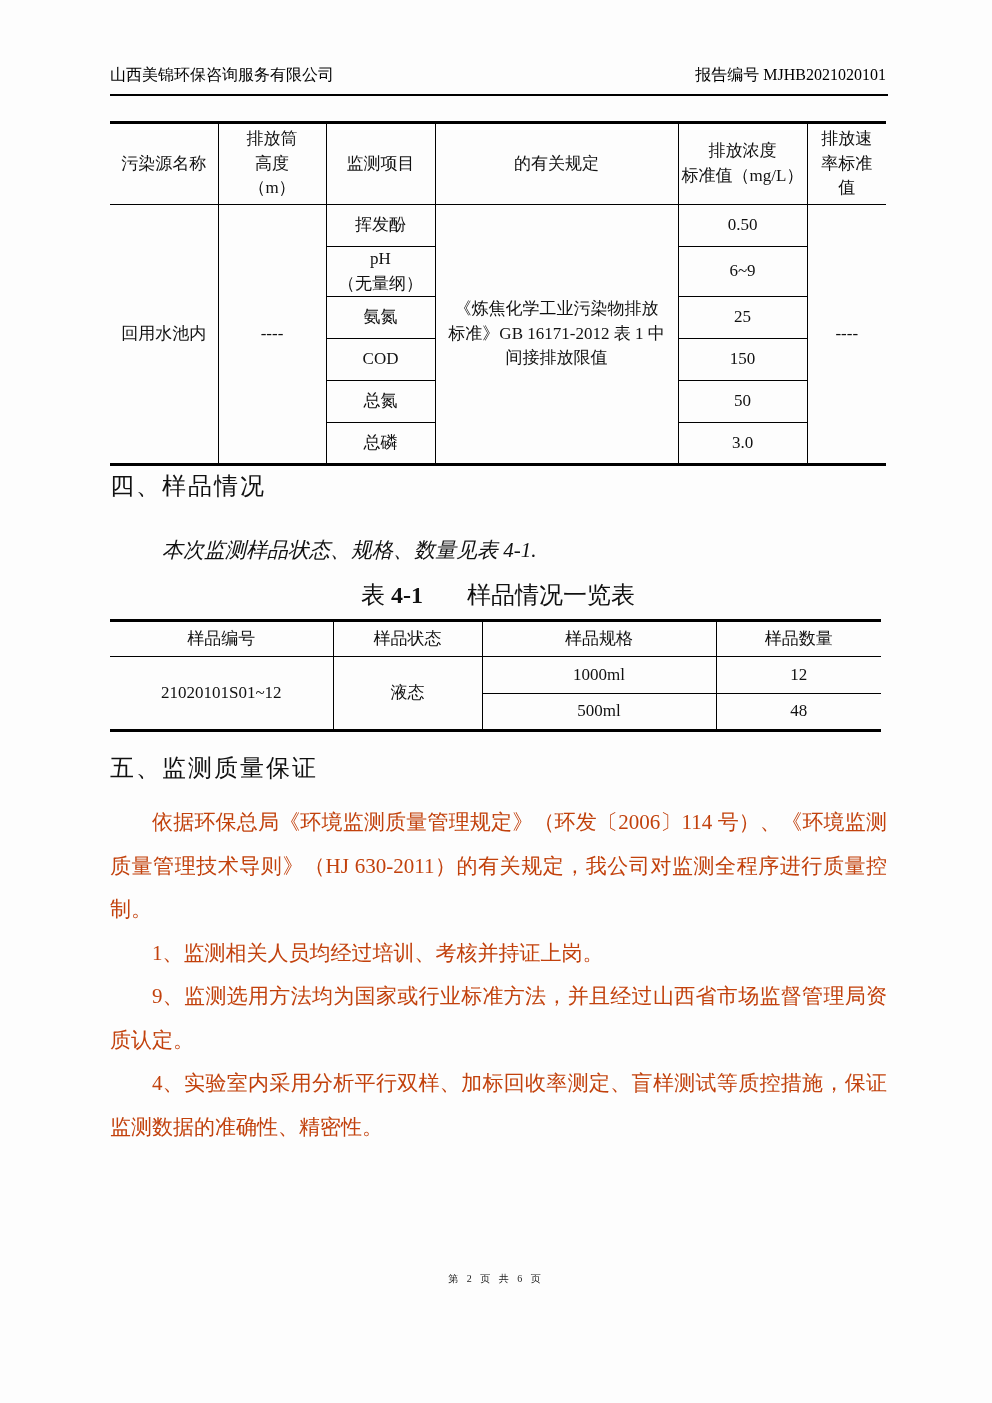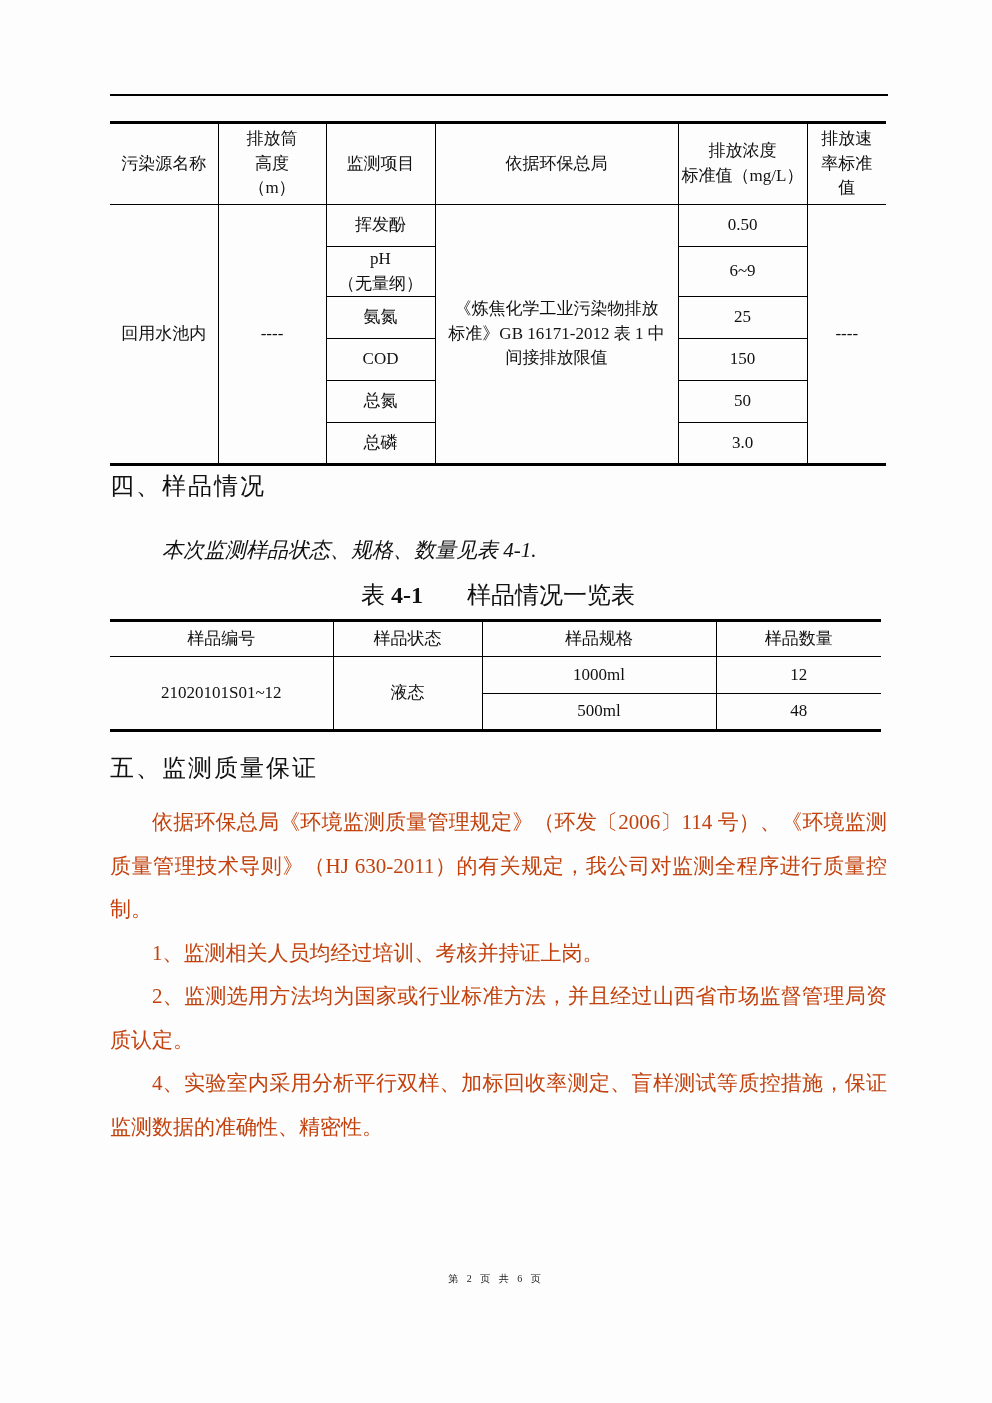--- a/index.html
+++ b/index.html
@@ -75,39 +75,43 @@
   .doc-footer {
     position:absolute; left:0; top:1272px; width:992px;
     text-align:center; font-size:10px; letter-spacing:3px; color:#222;
   }
 </style>
 </head>
 <body>
 
 <div class="page">
 
+  <div class="doc-header">
+    <span>山西美锦环保咨询服务有限公司</span>
+    <span>报告编号 MJHB2021020101</span>
+  </div>
   <div class="header-rule"></div>
 
   <table class="tbl tbl1">
     <colgroup>
       <col style="width:108px">
         <col style="width:108px">
         <col style="width:109px">
       <col style="width:243px">
         <col style="width:129px">
         <col style="width:79px">
     </colgroup>
     <thead>
       <tr>
         <th>污染源名称</th>
         <th>排放筒
 高度
 （m）</th>
         <th>监测项目</th>
-        <th>依据环保总局</th>
+        <th>的有关规定</th>
         <th>排放浓度
 标准值（mg/L）</th>
         <th>排放速
 率标准
 值</th>
       </tr>
     </thead>
     <tbody>
       <tr>
         <td rowspan="6">回用水池内</td>
@@ -180,19 +184,19 @@
         <td>48</td>
       </tr>
     </tbody>
   </table>
 
   <h2 class="sec-title" id="sec5-title">五、监测质量保证</h2>
 
   <div class="paras">
     <p>依据环保总局《环境监测质量管理规定》（环发〔2006〕114 号）、《环境监测质量管理技术导则》（HJ 630-2011）的有关规定，我公司对监测全程序进行质量控制。</p>
     <p>1、监测相关人员均经过培训、考核并持证上岗。</p>
-    <p>2、监测选用方法均为国家或行业标准方法，并且经过山西省市场监督管理局资质认定。</p>
+    <p>9、监测选用方法均为国家或行业标准方法，并且经过山西省市场监督管理局资质认定。</p>
     <p>4、实验室内采用分析平行双样、加标回收率测定、盲样测试等质控措施，保证监测数据的准确性、精密性。</p>
   </div>
 
   <div class="doc-footer">第 2 页 共 6 页</div>
 
 </div>
 
 </body></html>

